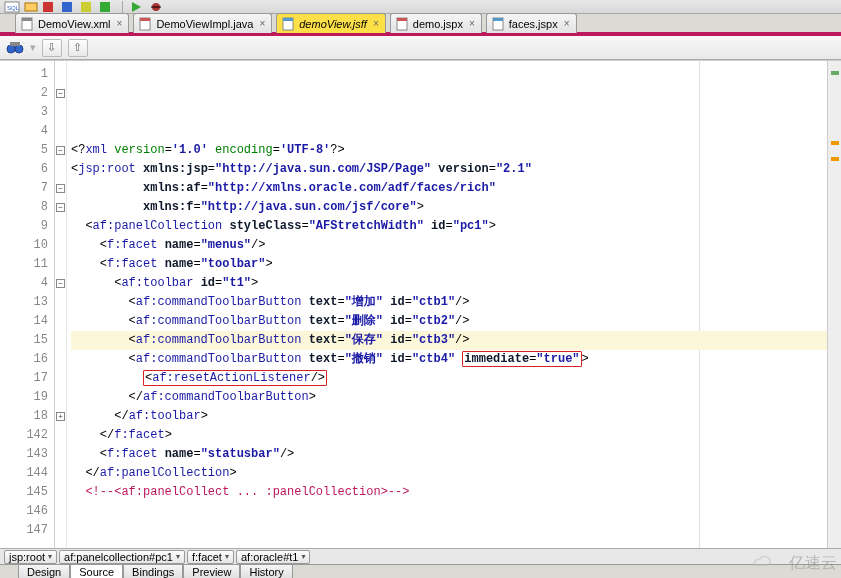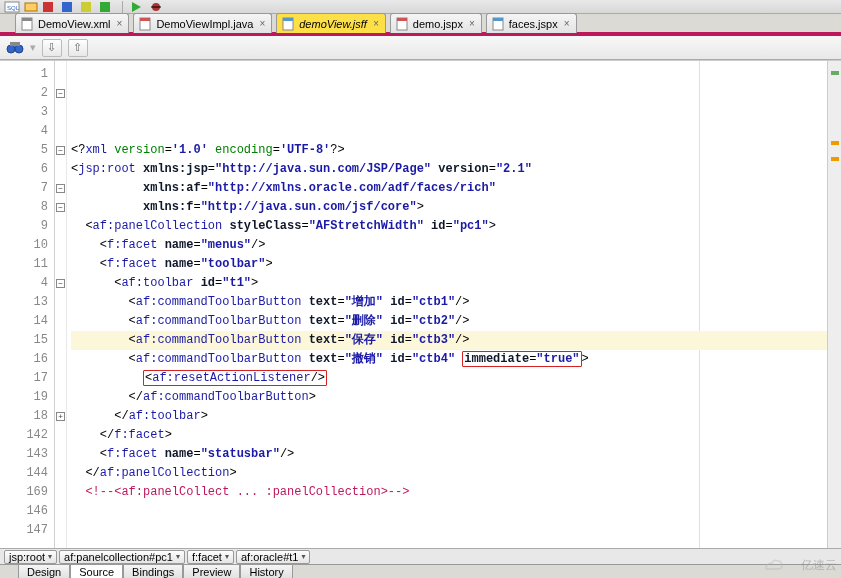--- a/index.html
+++ b/index.html
@@ -34,21 +34,21 @@
 .annotation { position: absolute; color: #d62222; font-family: "SimSun", "Microsoft YaHei", sans-serif; font-size: 18px; left: 416px; top: 270px; }
 .right-strip { width: 14px; background: #eee; border-left: 1px solid #ccc; position: relative; }
 .marker { position: absolute; right: 2px; width: 8px; height: 4px; }
 .breadcrumb { height: 16px; background: #e8e8e8; border-top: 1px solid #aaa; display: flex; align-items: center; font-size: 11px; padding-left: 4px; }
 .bc-item { background: linear-gradient(#fdfdfd,#e5e5e5); border: 1px solid #999; border-radius: 2px; padding: 0 4px; height: 14px; display: flex; align-items: center; margin-right: 2px; cursor: pointer; gap: 3px; }
 .bc-item .dd { font-size: 8px; color: #555; }
 .bottom-tabs { height: 18px; background: #dcdad5; border-top: 1px solid #999; display: flex; align-items: flex-start; padding-left: 18px; }
 .btab { padding: 1px 8px; border: 1px solid #999; border-top: none; background: linear-gradient(#f5f5f5,#e0e0e0); font-size: 11px; cursor: pointer; border-radius: 0 0 3px 3px; margin-right: 0; }
 .btab.active { background: #fff; }
 .vline { position: absolute; top: 0; bottom: 0; width: 1px; background: #e0e0e0; left: 632px; }
-.watermark { position: absolute; right: 4px; bottom: 4px; opacity: 0.5; display: flex; align-items: flex-start; gap: 17px; font-family: "Microsoft YaHei"; font-size: 12px; color: #888; }
+.watermark { position: absolute; right: 4px; bottom: 4px; opacity: 0.5; display: flex; align-items: flex-start; gap: 17px; font-family: "Microsoft YaHei"; font-size: 16px; color: #888; }
 </style>
 </head>
 <body>
 
 <div class="toolbar-top">
   <span class="ticon"><svg width="16" height="12">
         <rect width="14" height="10" x="1" y="1" fill="#fff" stroke="#888"></rect>
         <text x="3" y="9" font-size="6" fill="#36c">SQL</text>
       </svg></span>
   <span class="ticon"><svg width="16" height="12">
@@ -147,21 +147,21 @@
       <div class="ln">13</div>
       <div class="ln">14</div>
       <div class="ln">15</div>
       <div class="ln">16</div>
       <div class="ln">17</div>
       <div class="ln">19</div>
       <div class="ln">18</div>
       <div class="ln">142</div>
       <div class="ln">143</div>
       <div class="ln">144</div>
-      <div class="ln">169</div>
+      <div class="ln">145</div>
       <div class="ln">146</div>
       <div class="ln">147</div>
     </div>
   <div class="fold-gutter" id="fold">
       <div class="fb"></div>
       <div class="fb">
         <div class="fold-box">−</div>
       </div>
       <div class="fb"></div>
       <div class="fb"></div>

